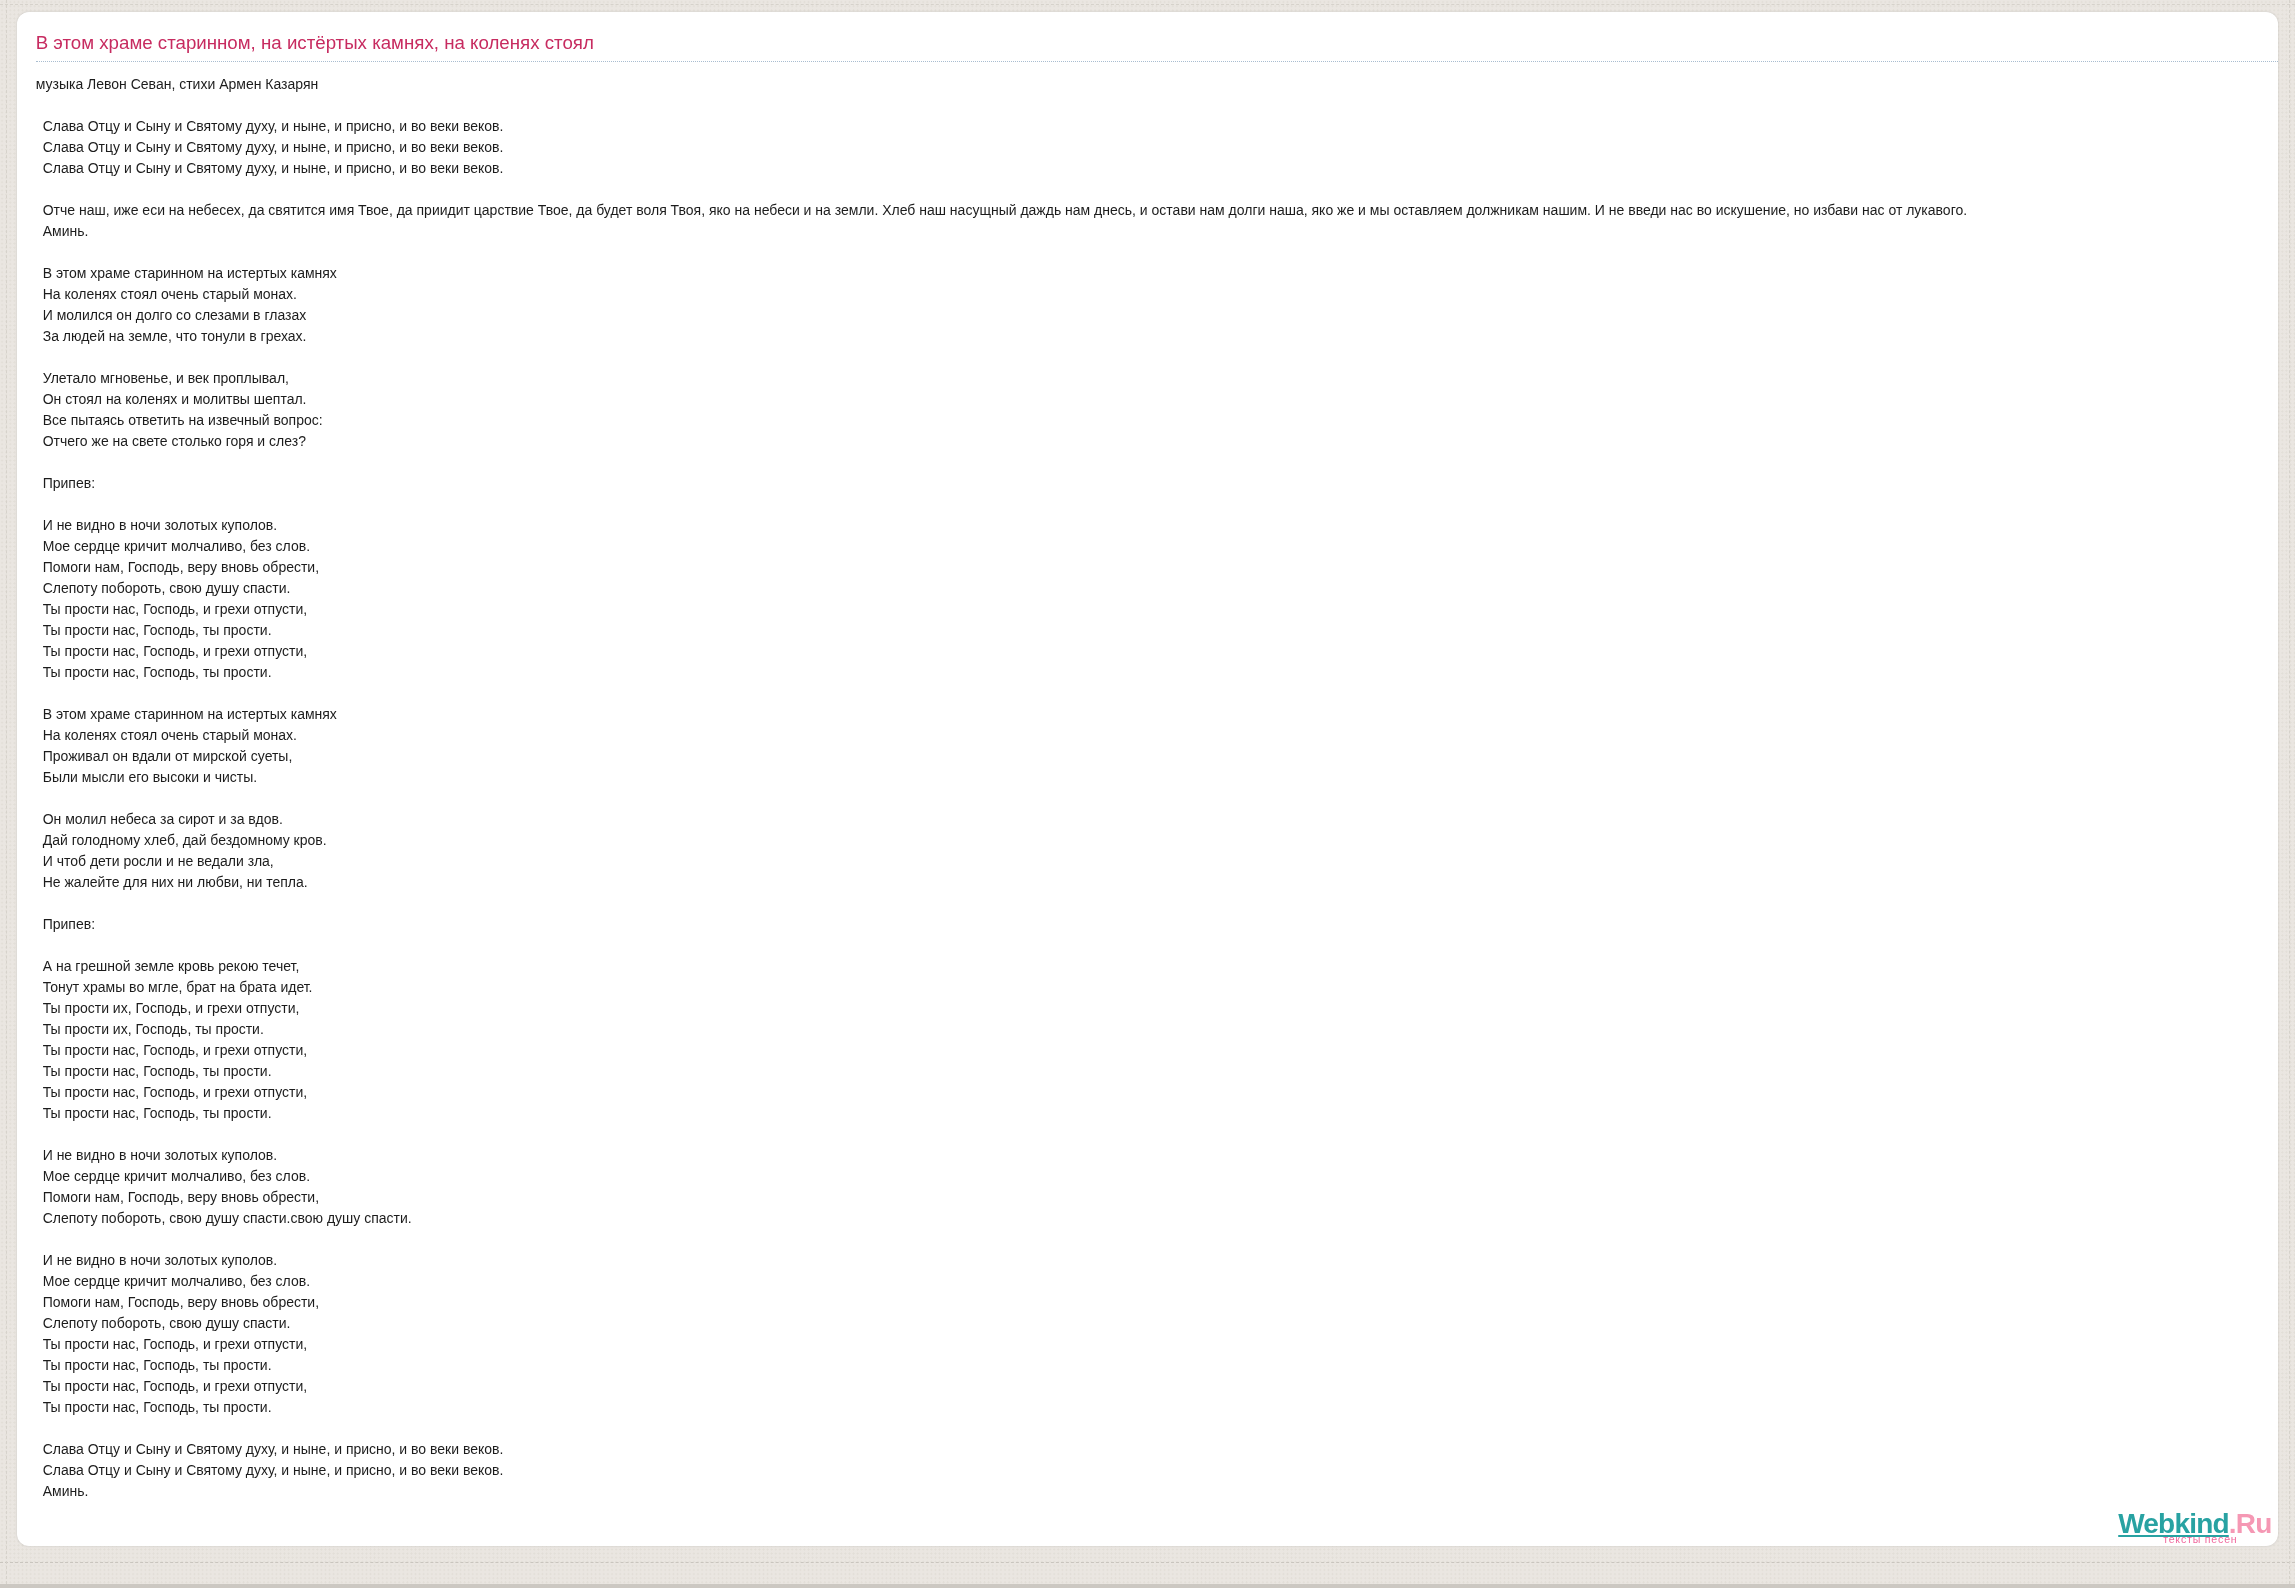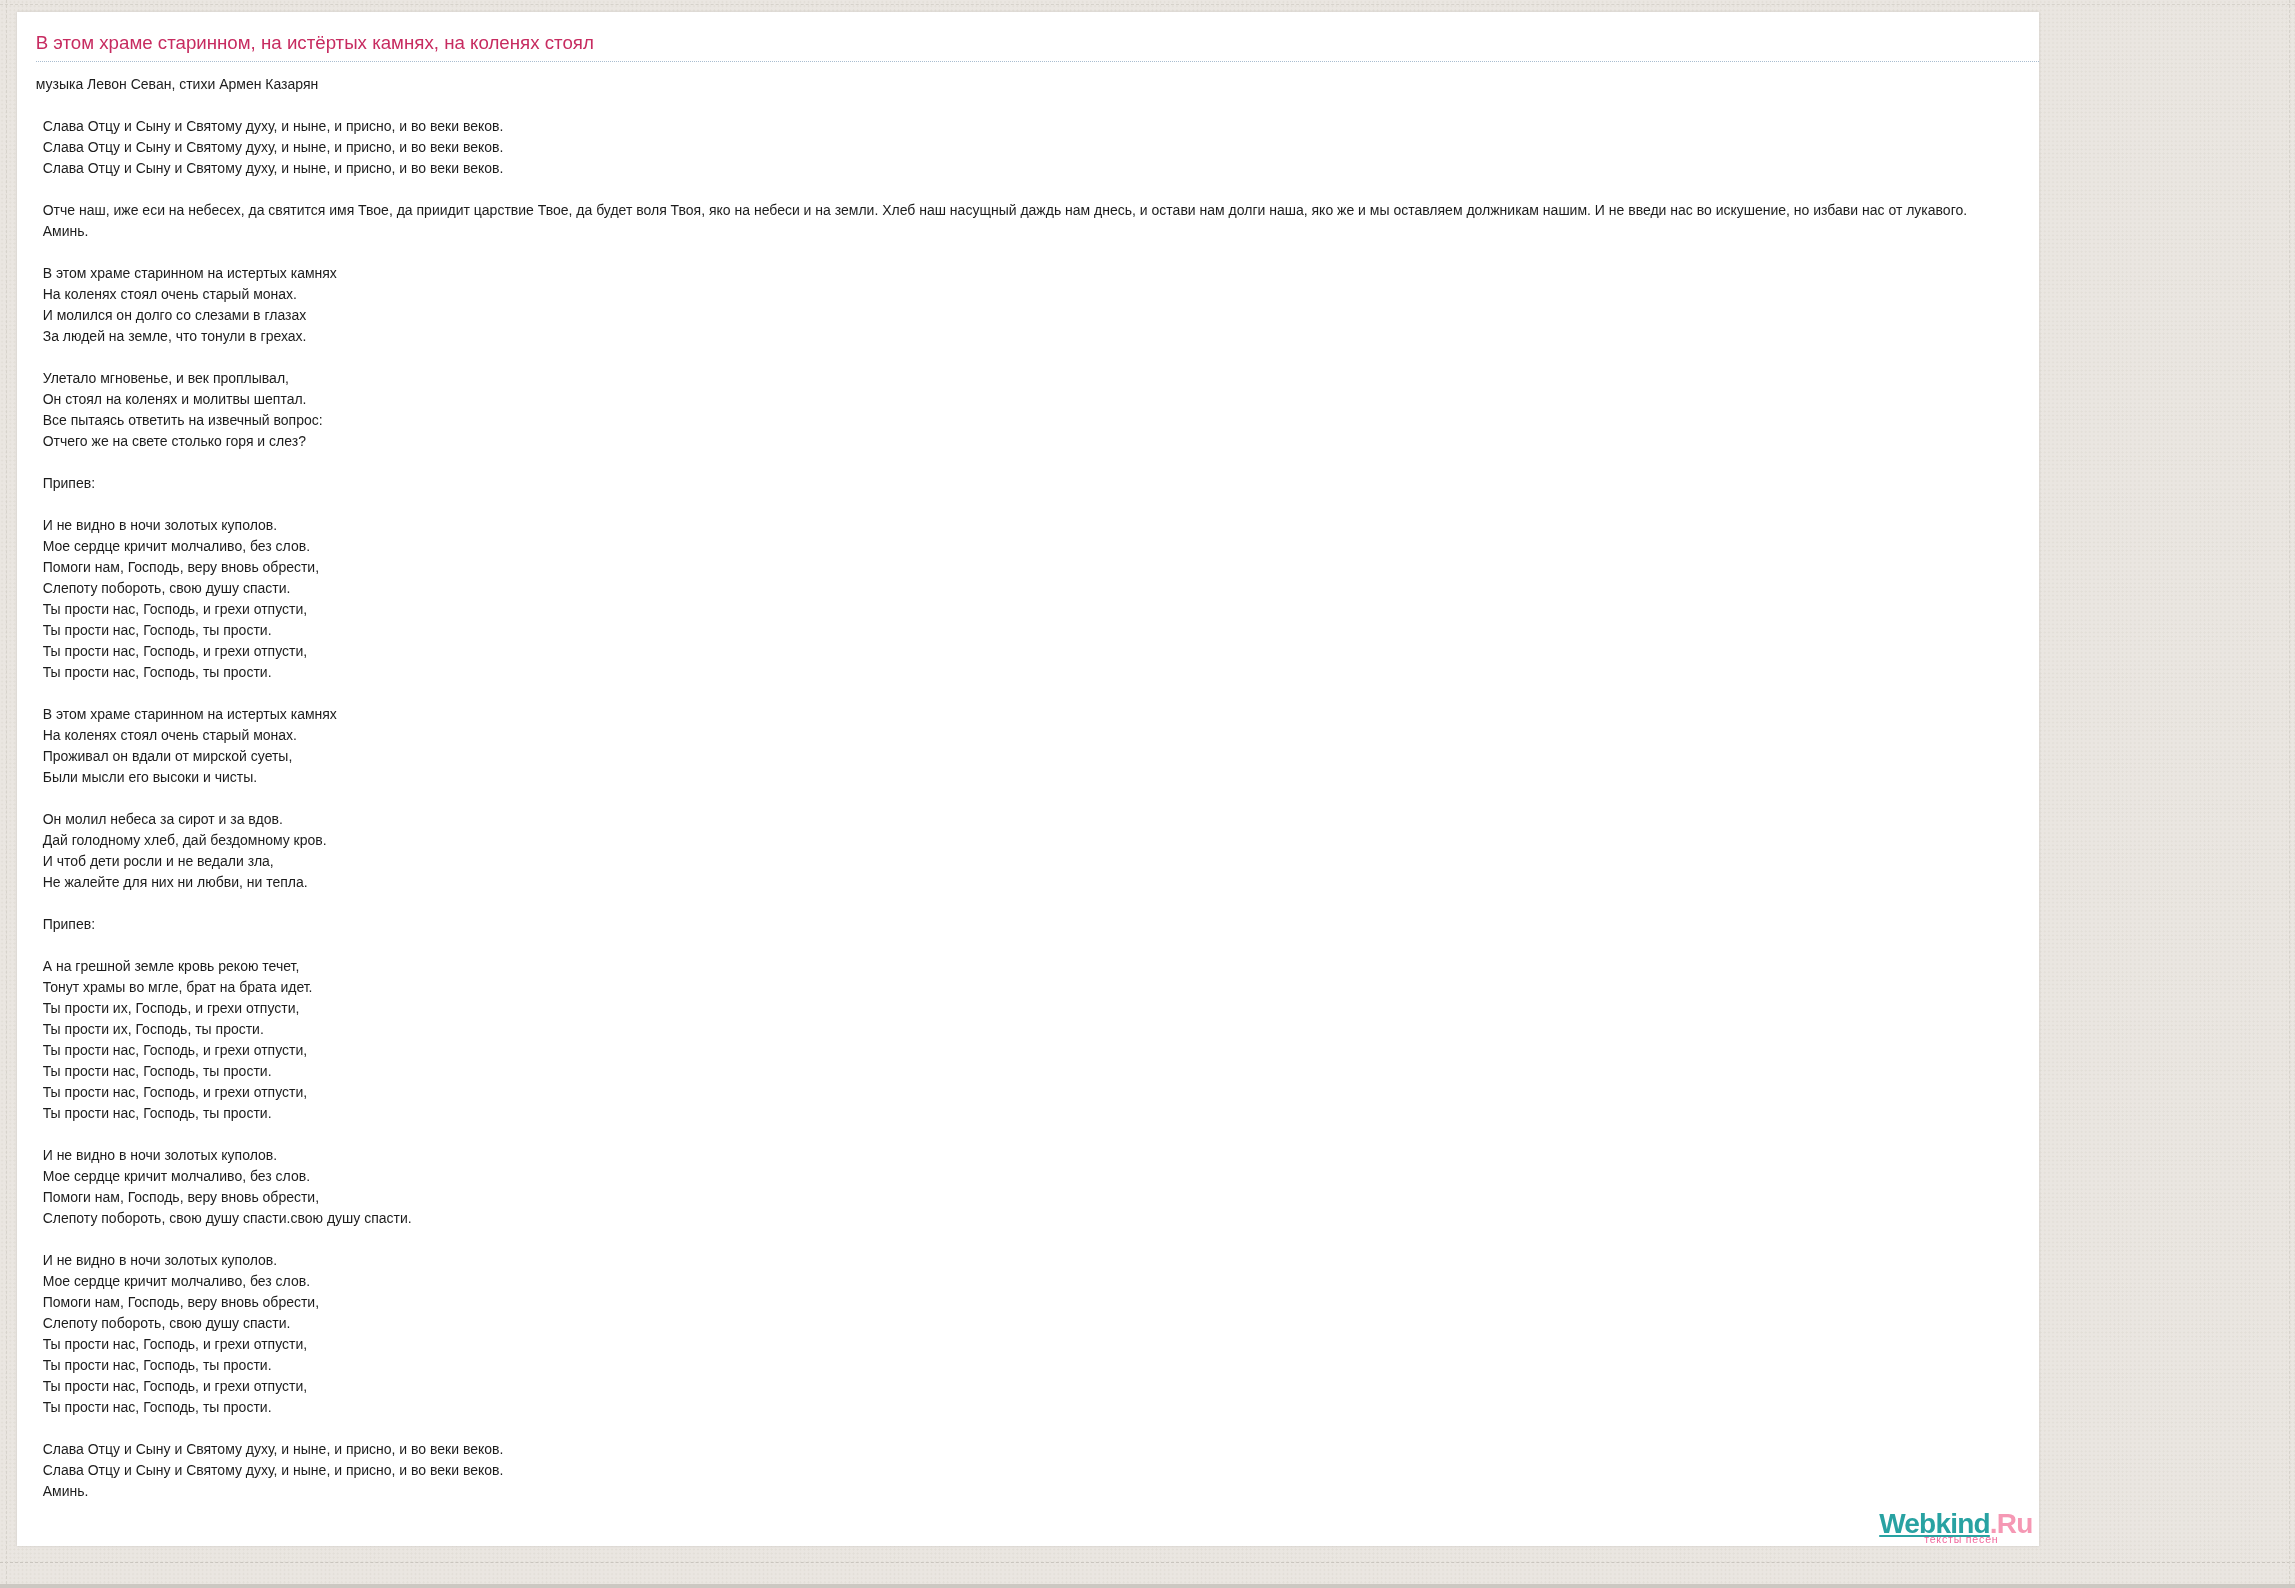--- a/index.html
+++ b/index.html
@@ -24,24 +24,25 @@
     background-size:4.1px 4.1px;
   }
   .stitch{position:absolute;z-index:1;}
   .stitch-top{left:0;right:0;top:4.1px;border-top:0.8px dashed var(--stitch);}
   .stitch-bottom{left:0;right:0;top:1562px;border-top:0.8px dashed #c9c5be;}
   .stitch-left{top:0;bottom:0;left:5.7px;border-left:0.8px dashed var(--stitch);}
   .stitch-right{top:0;bottom:0;left:2289px;border-left:0.8px dashed var(--stitch);}
   .bottom-strip{position:absolute;left:0;right:0;bottom:0;height:4.9px;background:var(--bottom_strip);z-index:1;}
 
   .card{
-    position:absolute;left:17px;top:12.2px;width:2022px;height:1534px;
+    position:absolute;left:17px;top:12.2px;width:2261px;height:1534px;
     background:var(--card);z-index:2;
     box-shadow:0 0 2.4px rgba(0,0,0,.14);
     box-sizing:border-box;
+    border-radius:12px;
   }
   .title{
     margin:0;padding:20.3px 19.5px 0 18.7px;
     font-size:18.7px;line-height:22px;font-weight:normal;
     color:var(--title);
   }
   .artist-line{
     padding-left:18.7px;margin-top:6.5px;
     font-size:14.6px;line-height:16.3px;color:#333333;
   }

